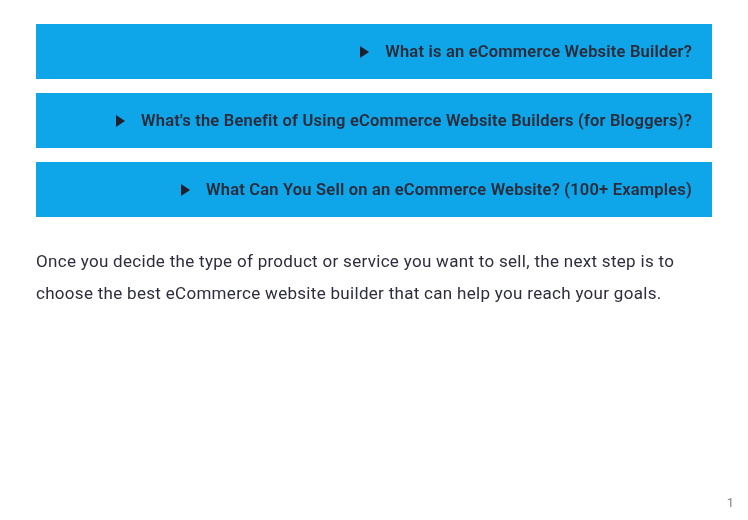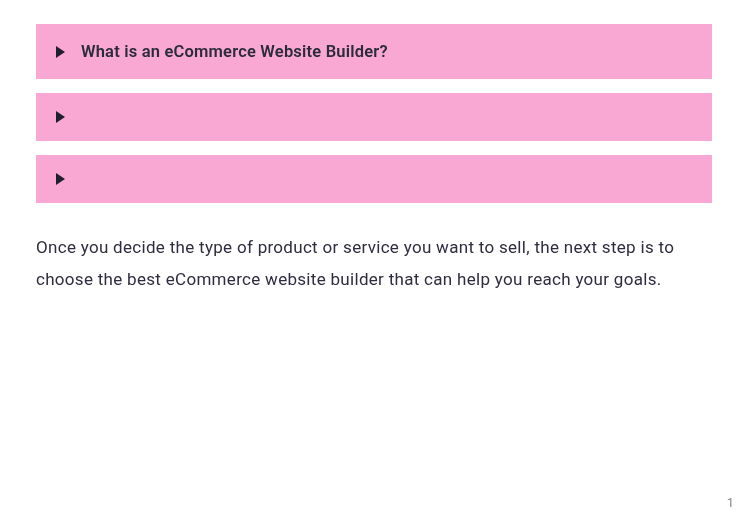--- a/index.html
+++ b/index.html
@@ -10,26 +10,27 @@
     body {
       font-family: -apple-system, BlinkMacSystemFont, 'Segoe UI', Roboto, Helvetica, Arial, sans-serif;
       width: 748px;
       height: 520px;
       background: #ffffff;
       padding: 24px 36px 0 36px;
       color: #2d2d3a;
       position: relative;
     }
     .accordion-item {
-      background: #f9a8d4;
+      background: #0ea5e9;
       padding: 18px 20px;
       margin-bottom: 14px;
       display: flex;
       align-items: center;
       cursor: pointer;
+      justify-content: flex-end;
     }
     .accordion-icon {
       display: inline-block;
       width: 0;
       height: 0;
       border-top: 6px solid transparent;
       border-bottom: 6px solid transparent;
       border-left: 9px solid #1f1f2e;
       margin-right: 16px;
       flex-shrink: 0;
@@ -61,23 +62,25 @@
 </head>
 <body>
 
 <div class="accordion-item">
   <span class="accordion-icon"></span>
   <span class="accordion-title">What is an eCommerce Website Builder?</span>
 </div>
 
 <div class="accordion-item">
   <span class="accordion-icon"></span>
+  <span class="accordion-title">What's the Benefit of Using eCommerce Website Builders (for Bloggers)?</span>
 </div>
 
 <div class="accordion-item">
   <span class="accordion-icon"></span>
+  <span class="accordion-title">What Can You Sell on an eCommerce Website? (100+ Examples)</span>
 </div>
 
 <div class="body-text">
   <p class="paragraph">Once you decide the type of product or service you want to sell, the next step is to choose the best eCommerce website builder that can help you reach your goals.</p>
 </div>
 
 <div class="page-number">1</div>
 
 </body></html>

